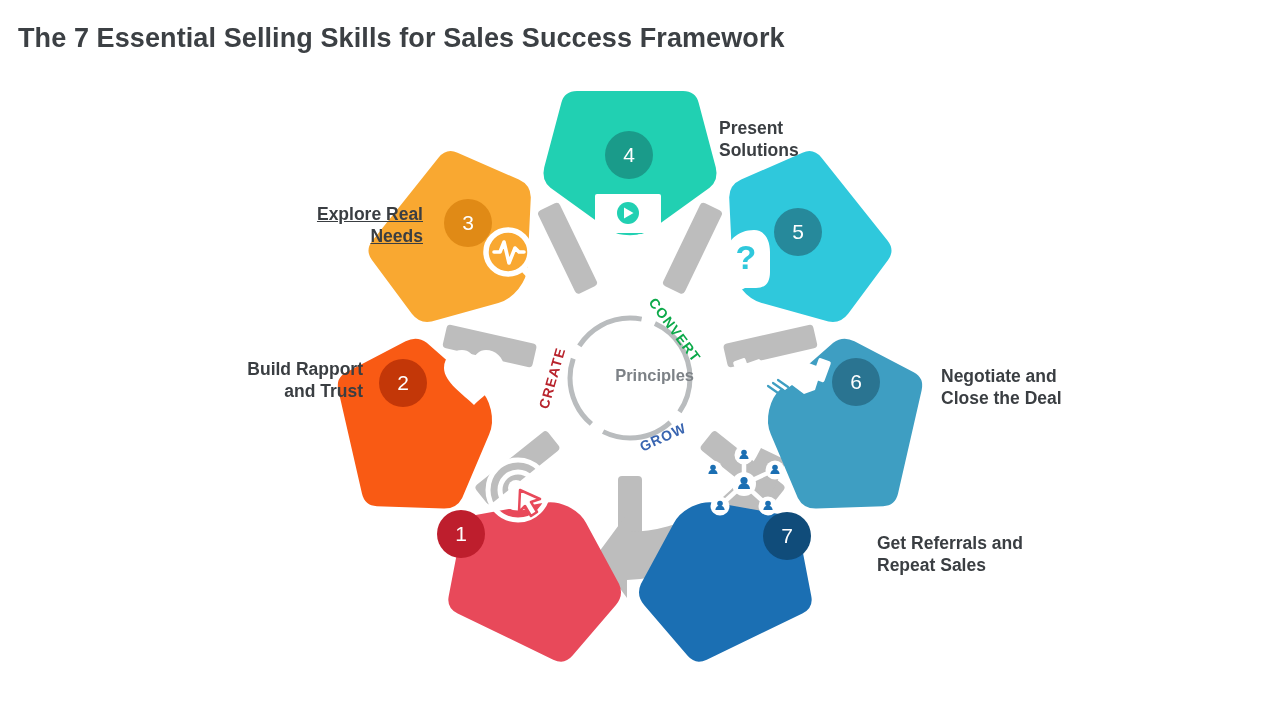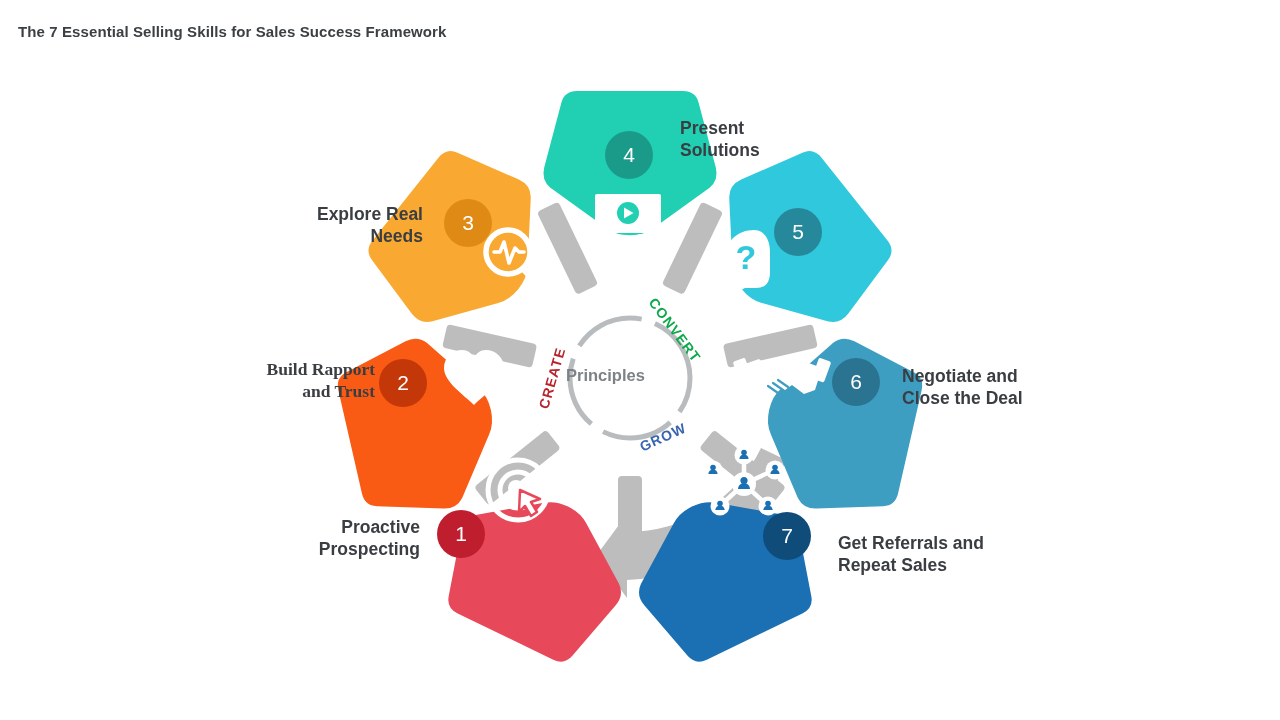--- a/index.html
+++ b/index.html
@@ -11,40 +11,40 @@
     overflow: hidden;
   }
   #canvas {
     position: relative;
     width: 1280px; height: 720px;
     background: #ffffff;
   }
   #page-title {
     position: absolute;
     left: 18px; top: 23px;
-    font-size: 15px;
+    font-size: 27px;
     font-weight: bold;
     letter-spacing: .1px;
     color: #3c4044;
     white-space: nowrap;
   }
   #diagram {
     position: absolute;
     left: 0; top: 0;
     width: 1280px; height: 720px;
   }
   .label {
     position: absolute;
     font-size: 17.5px;
     font-weight: bold;
     line-height: 1.28;
     color: #3a3e42;
     white-space: pre-line;
   }
-  .label.right { text-align: left; }
+  .label.right { text-align: left; margin-left: 39px; }
   .label.left  { text-align: right; }
   .badge {
     position: absolute;
     width: 48px; height: 48px;
     border-radius: 50%;
     display: flex; align-items: center; justify-content: center;
     color: #ffffff;
     font-size: 21px;
     font-weight: normal;
     font-family: "Liberation Sans", sans-serif;
@@ -54,21 +54,21 @@
     font-size: 14px;
     font-weight: bold;
     letter-spacing: 1.1px;
     transform-origin: 50% 50%;
     white-space: nowrap;
   }
   #center-word {
     position: absolute;
     left: 566px; top: 366px;
     width: 128px;
-    text-align: left;
+    text-align: right;
     font-size: 16.5px;
     font-weight: bold;
     color: #7d8287;
   }
 </style>
 </head>
 <body>
 
 <div id="canvas">
 
@@ -245,25 +245,23 @@
   <div class="phase" style="left:663px; top:437px; color:#3864B0; transform:translate(-50%,-50%) rotate(-24deg);">GROW</div>
 
   <div class="badge" style="left:437px; top:510px; background:#BE1E2D;">1</div>
   <div class="badge" style="left:379px; top:359px; background:#C33708;">2</div>
   <div class="badge" style="left:444px; top:199px; background:#E08A16;">3</div>
   <div class="badge" style="left:605px; top:131px; background:#1A9B8A;">4</div>
   <div class="badge" style="left:774px; top:208px; background:#26899B;">5</div>
   <div class="badge" style="left:832px; top:358px; background:#2A7491;">6</div>
   <div class="badge" style="left:763px; top:512px; background:#104C7A;">7</div>
 
-  <div class="label left" style="left:290px; top:516px; width:130px;">Proactive
-Prospecting</div>
-  <div class="label left" style="left:210px; top:358px; width:165px;font-family:Liberation Serif, serif;">Build Rapport
+  <div class="label left" style="left:198px; top:358px; width:165px;">Build Rapport
 and Trust</div>
-  <div class="label left" style="left:280px; top:203px; width:143px;">Explore Real
+  <div class="label left" style="left:280px; top:203px; width:143px;text-decoration:underline;">Explore Real
 Needs</div>
   <div class="label right" style="left:680px; top:117px; width:160px;">Present
 Solutions</div>
   <div class="label right" style="left:902px; top:365px; width:185px;">Negotiate and
 Close the Deal</div>
   <div class="label right" style="left:838px; top:532px; width:205px;">Get Referrals and
 Repeat Sales</div>
 
 </div>
 

